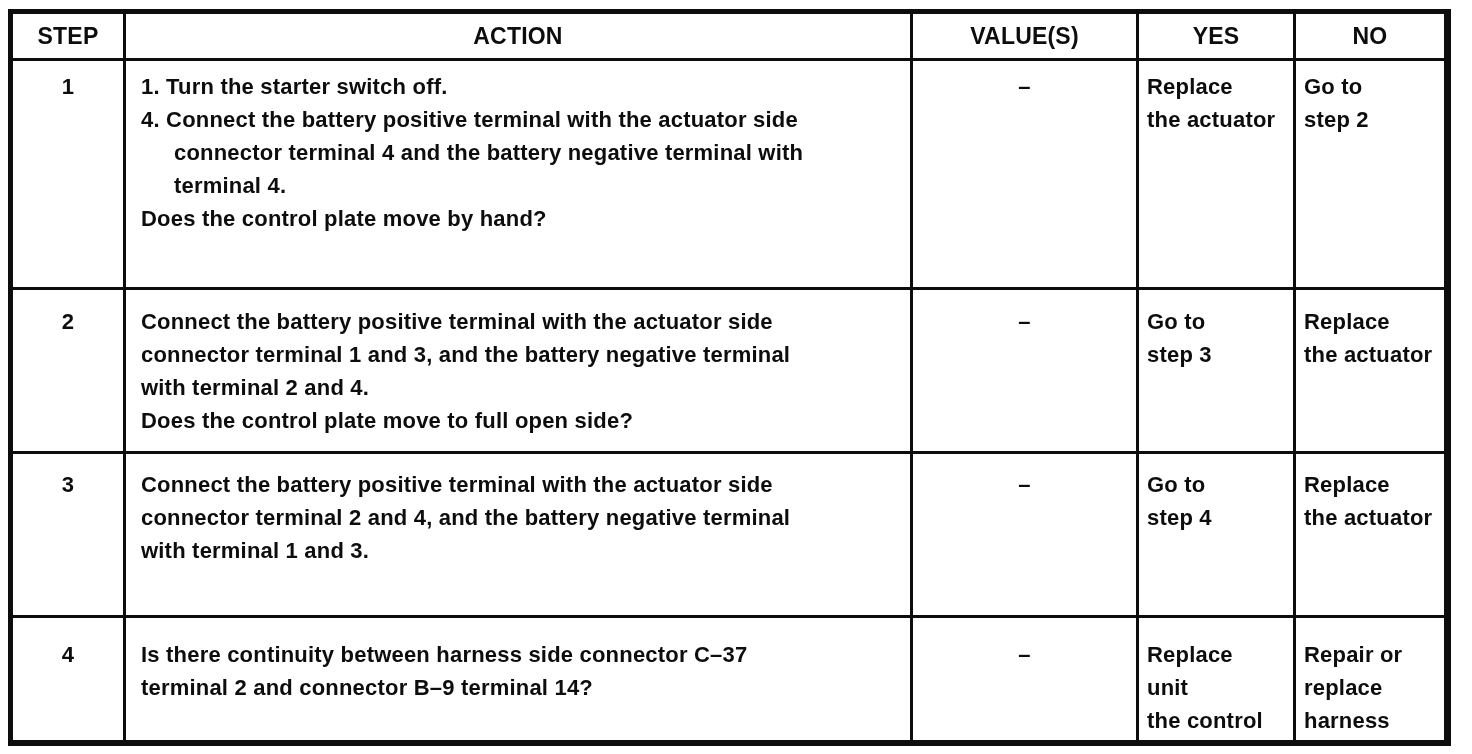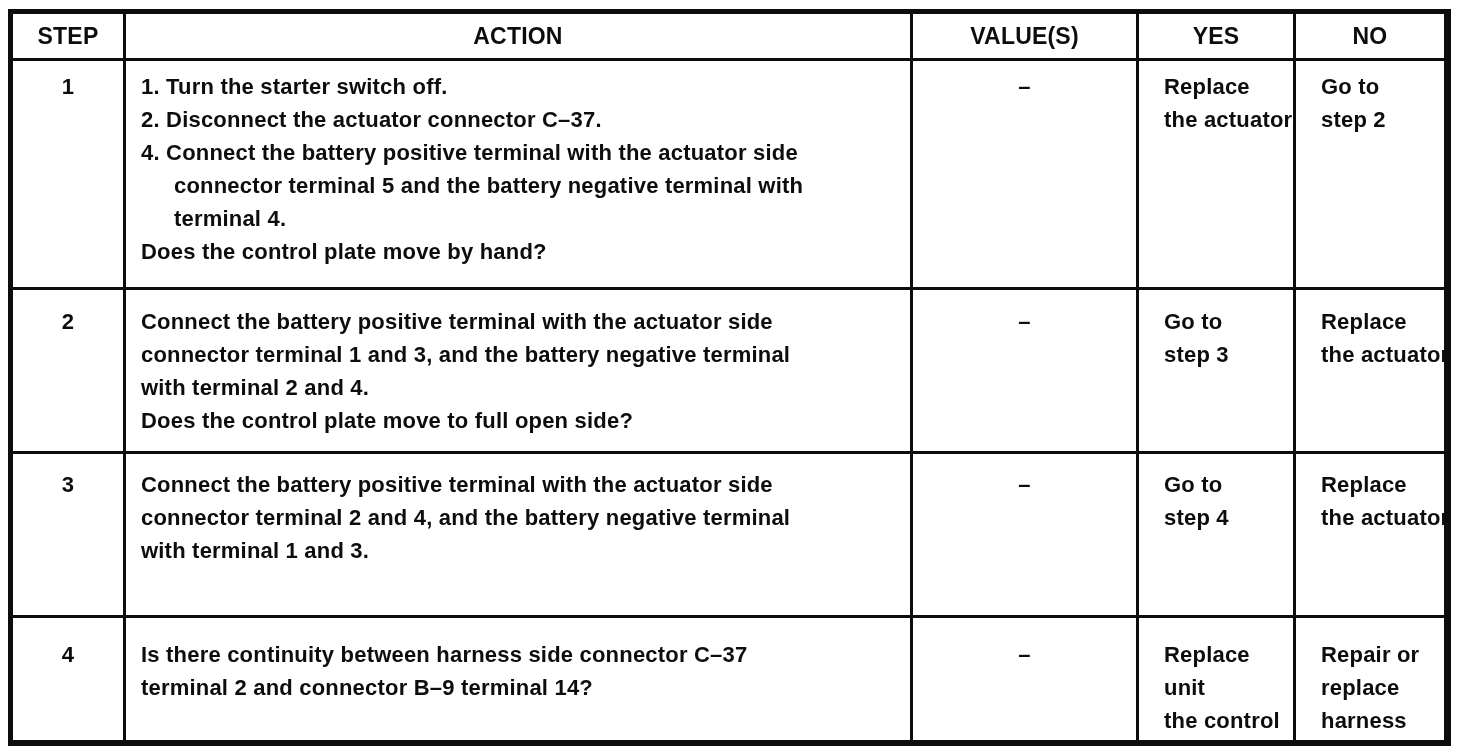--- a/index.html
+++ b/index.html
@@ -42,21 +42,21 @@
   }
   .hcell {
     display: flex;
     align-items: center;
     justify-content: center;
     font-size: 23px;
   }
   .step-col { text-align: center; }
   .action-col { padding-left: 15px; padding-right: 23px; }
   .value-col { text-align: center; }
-  .yes-col, .no-col { padding-left: 25px; padding-right: 0; }
+  .yes-col, .no-col { padding-left: 8px; padding-right: 0; }
   .line { white-space: nowrap; }
   .line.ind { padding-left: 33px; }
   .rowpad-1 .cell { padding-top: 9px; }
   .rowpad-2 .cell { padding-top: 15px; }
   .rowpad-3 .cell { padding-top: 14px; }
   .rowpad-4 .cell { padding-top: 20px; }
   .rowpad-1 .action-col, .rowpad-2 .action-col,
   .rowpad-3 .action-col, .rowpad-4 .action-col { padding-left: 15px; }
 </style>
 </head>
@@ -70,23 +70,22 @@
       <div class="cell hcell">ACTION</div>
       <div class="cell hcell">VALUE(S)</div>
       <div class="cell hcell">YES</div>
       <div class="cell hcell">NO</div>
     </div>
 
     <div class="row rowpad-1">
       <div class="cell step-col">1</div>
       <div class="cell action-col">
           <div class="line">1. Turn the starter switch off.</div>
-          <div class="line">2. Disconnect the actuator connector C–37.</div>
           <div class="line">4. Connect the battery positive terminal with the actuator side</div>
-          <div class="line ind">connector terminal 5 and the battery negative terminal with</div>
+          <div class="line ind">connector terminal 4 and the battery negative terminal with</div>
           <div class="line ind">terminal 4.</div>
           <div class="line">Does the control plate move by hand?</div>
         </div>
       <div class="cell value-col">–</div>
       <div class="cell yes-col">
           <div class="line">Replace</div>
           <div class="line">the actuator</div>
         </div>
       <div class="cell no-col">
           <div class="line">Go to</div>

